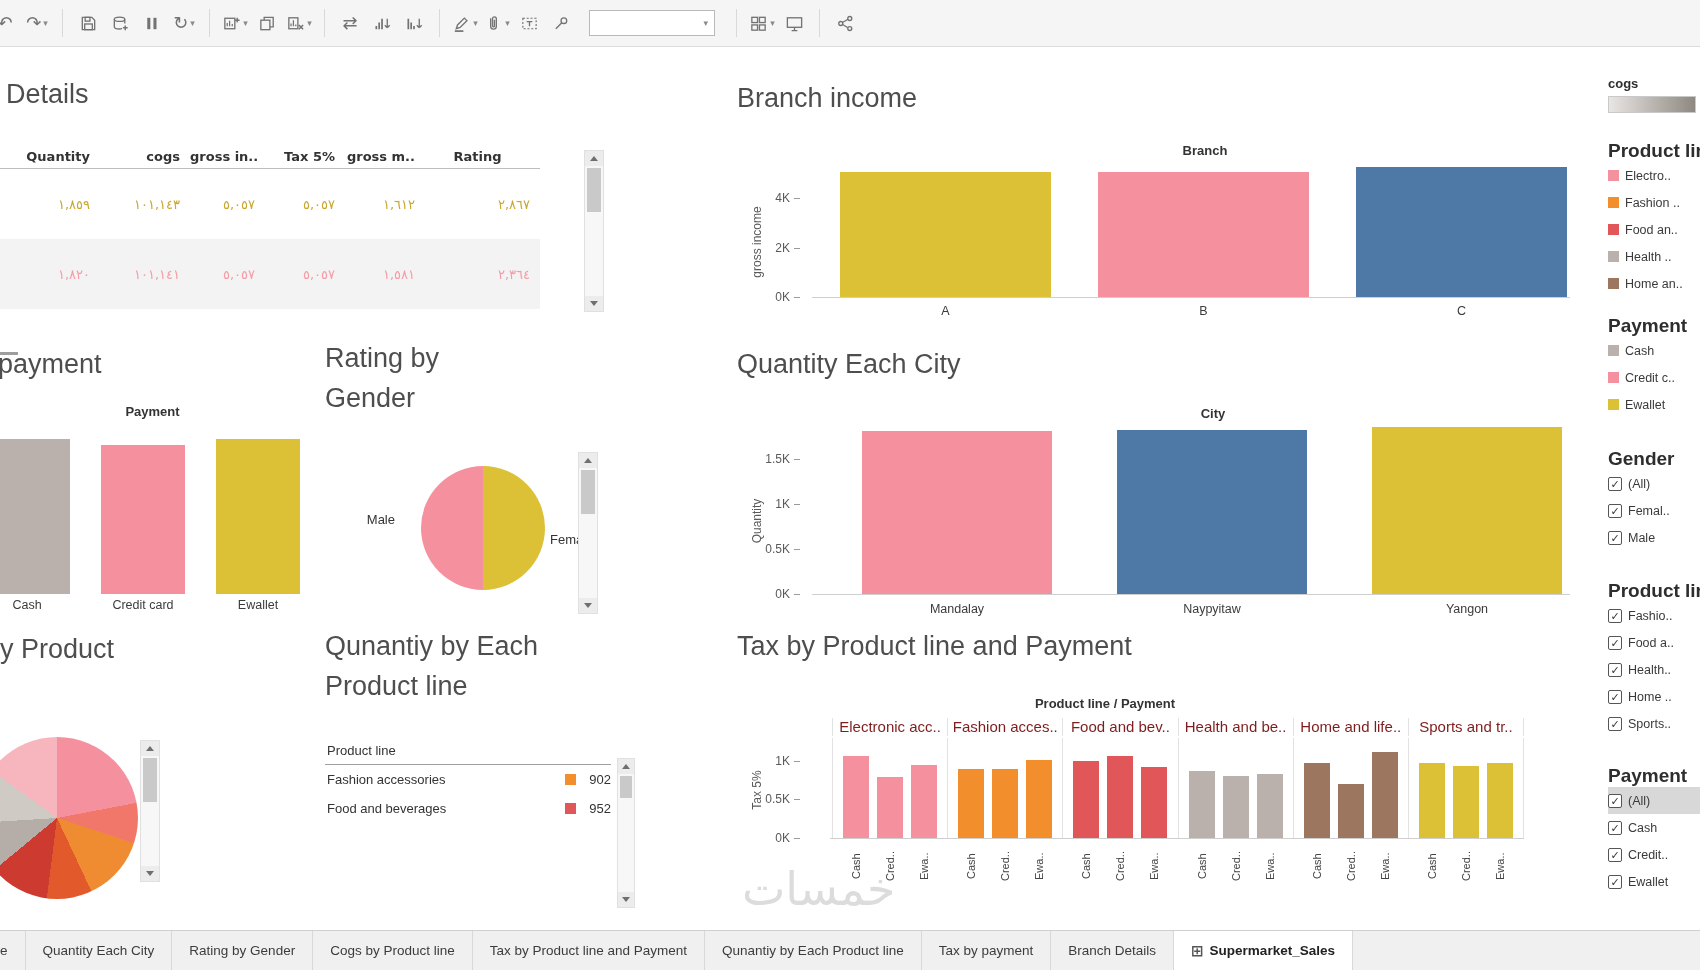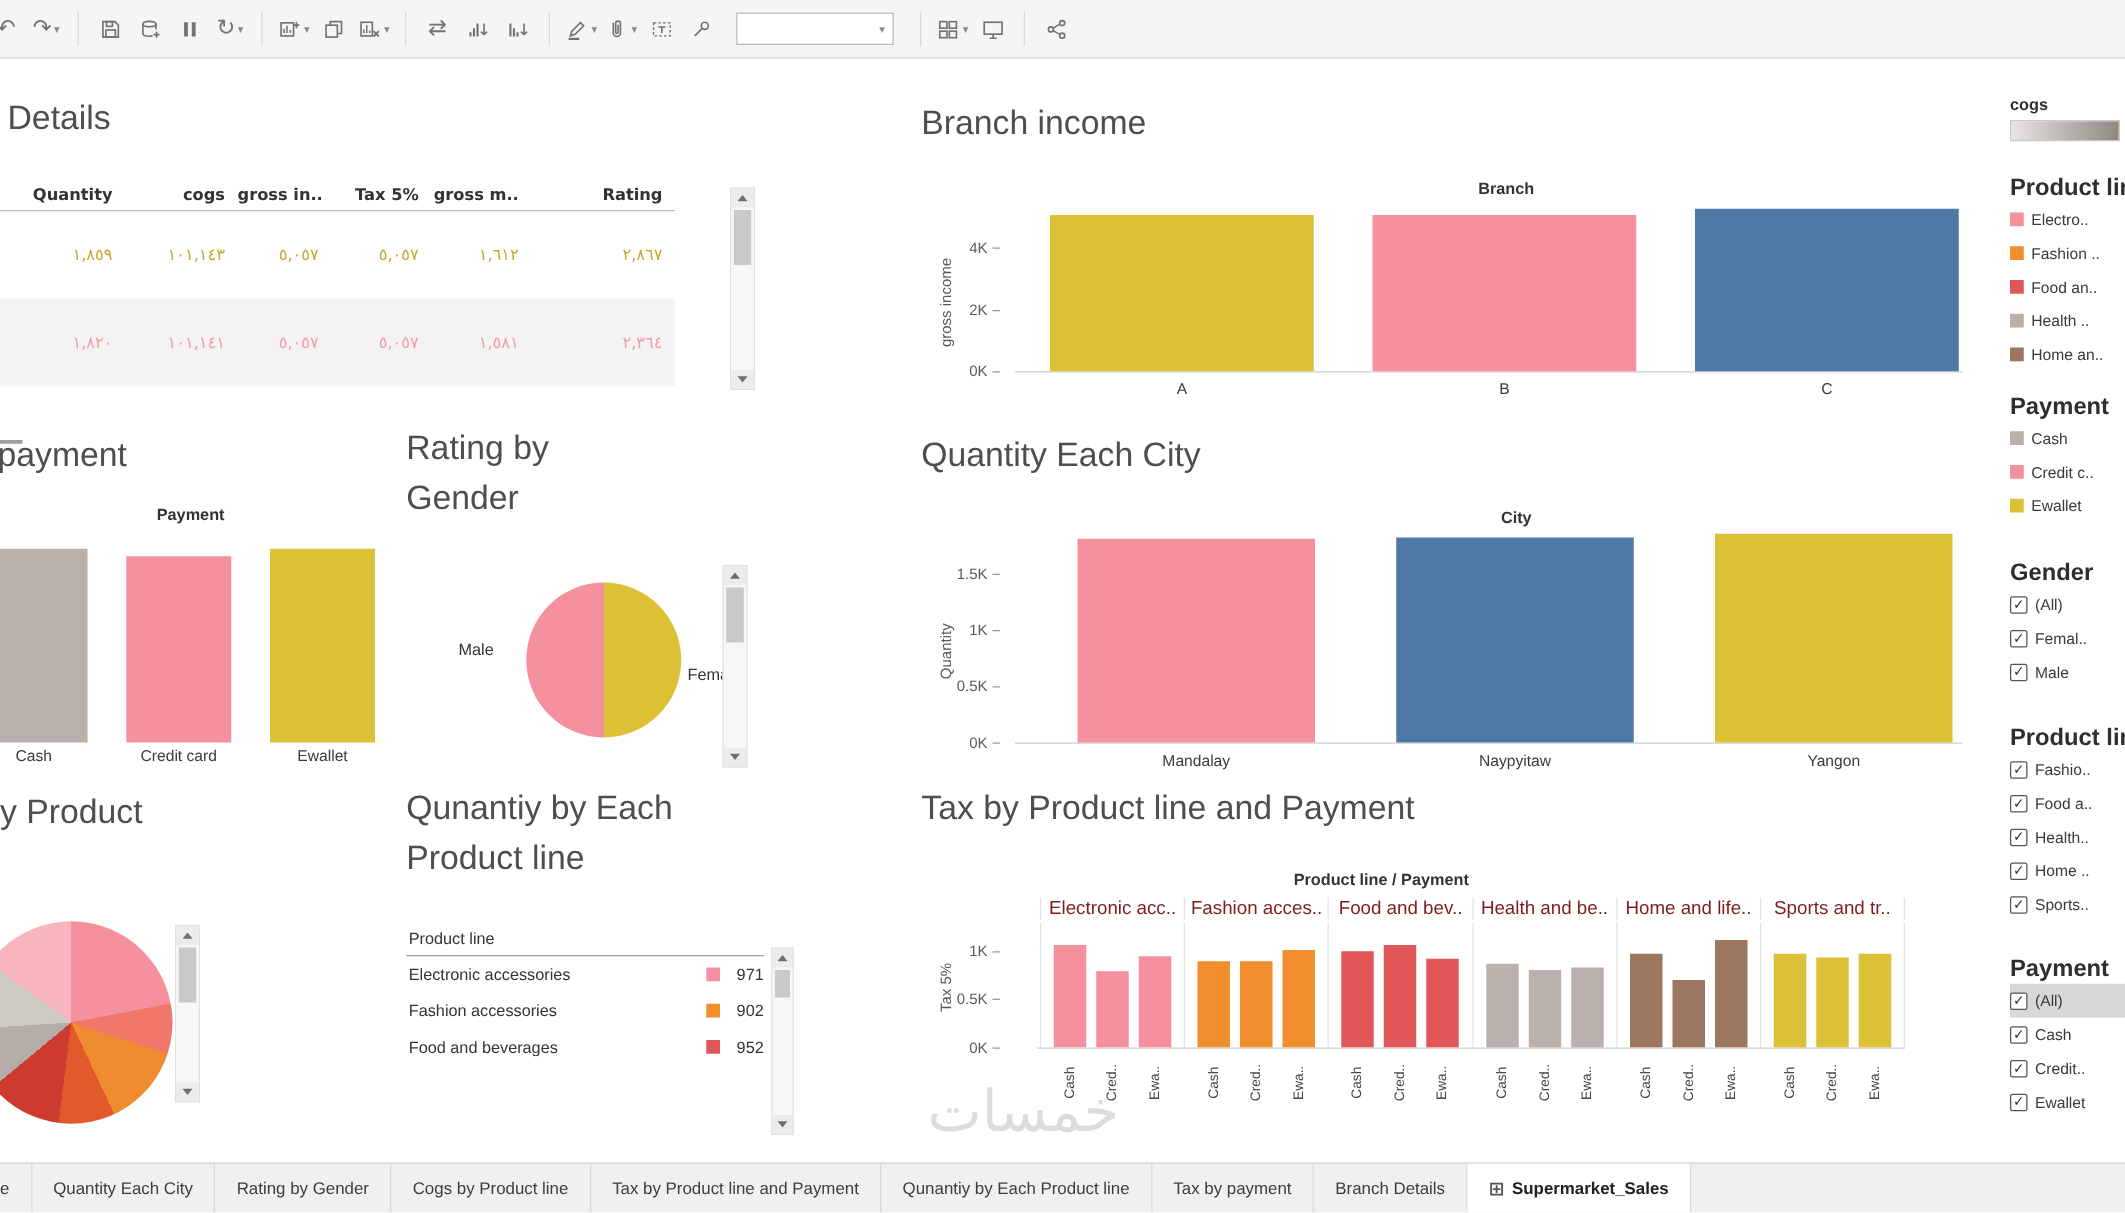--- a/index.html
+++ b/index.html
@@ -339,21 +339,21 @@
 <div id="dash">
 
   <div class="panel-title" id="details-title">Details</div>
   <div id="details-table">
       <div class="dt-row dt-head">
         <div class="dt-cell" style="width: 100px;">Quantity</div>
         <div class="dt-cell" style="width: 90px;">cogs</div>
         <div class="dt-cell" style="width: 75px; margin-top: 28px;">gross in..</div>
         <div class="dt-cell" style="width: 80px;">Tax 5%</div>
         <div class="dt-cell" style="width: 80px;">gross m..</div>
-        <div class="dt-cell" style="width: 115px;">Rating</div>
+        <div class="dt-cell" style="width: 115px; text-align: center;">Rating</div>
       </div>
       <div class="dt-row dt-data" style="color: rgb(201, 167, 47);">
         <div class="dt-cell" style="width: 100px;">١,٨٥٩</div>
         <div class="dt-cell" style="width: 90px;">١٠١,١٤٣</div>
         <div class="dt-cell" style="width: 75px;">٥,٠٥٧</div>
         <div class="dt-cell" style="width: 80px;">٥,٠٥٧</div>
         <div class="dt-cell" style="width: 80px;">١,٦١٢</div>
         <div class="dt-cell" style="width: 115px;">٢,٨٦٧</div>
       </div>
       <div class="dt-row dt-data banded" style="color: rgb(245, 155, 166);">
@@ -459,25 +459,20 @@
       </div>
     <div class="sb-btn">
         <div class="tri-down"></div>
       </div>
   </div>
 
   <div class="panel-title wrap" id="qtitle">Qunantiy by Each Product line</div>
   <div id="qtable">
       <div class="q-head">Product line</div>
       <div class="q-row">
-        <span class="q-label">Electronic accessories</span>
-        <span class="q-swatch" style="background: rgb(245, 145, 158);"></span>
-        <span class="q-value">971</span>
-      </div>
-      <div class="q-row">
         <span class="q-label">Fashion accessories</span>
         <span class="q-swatch" style="background: rgb(242, 142, 43);"></span>
         <span class="q-value">902</span>
       </div>
       <div class="q-row">
         <span class="q-label">Food and beverages</span>
         <span class="q-swatch" style="background: rgb(225, 87, 89);"></span>
         <span class="q-value">952</span>
       </div>
     </div>

